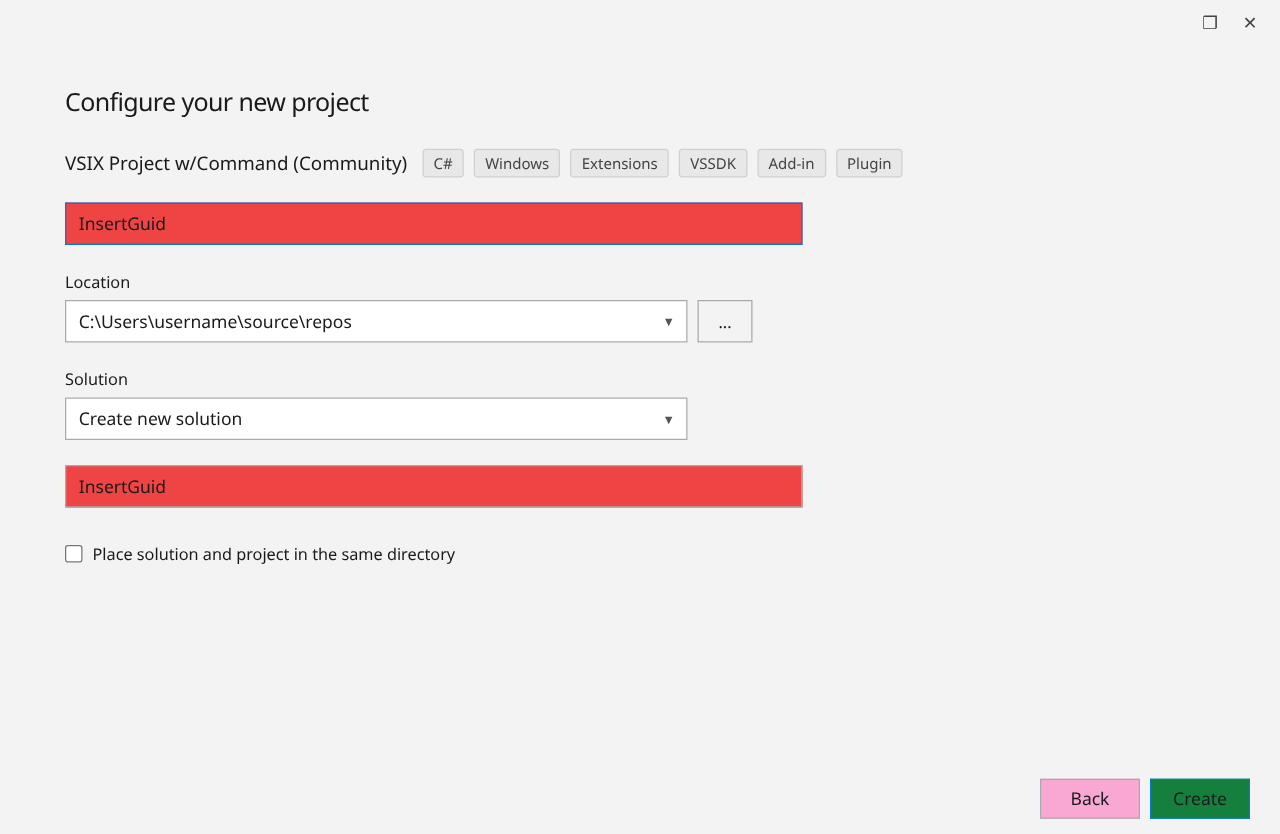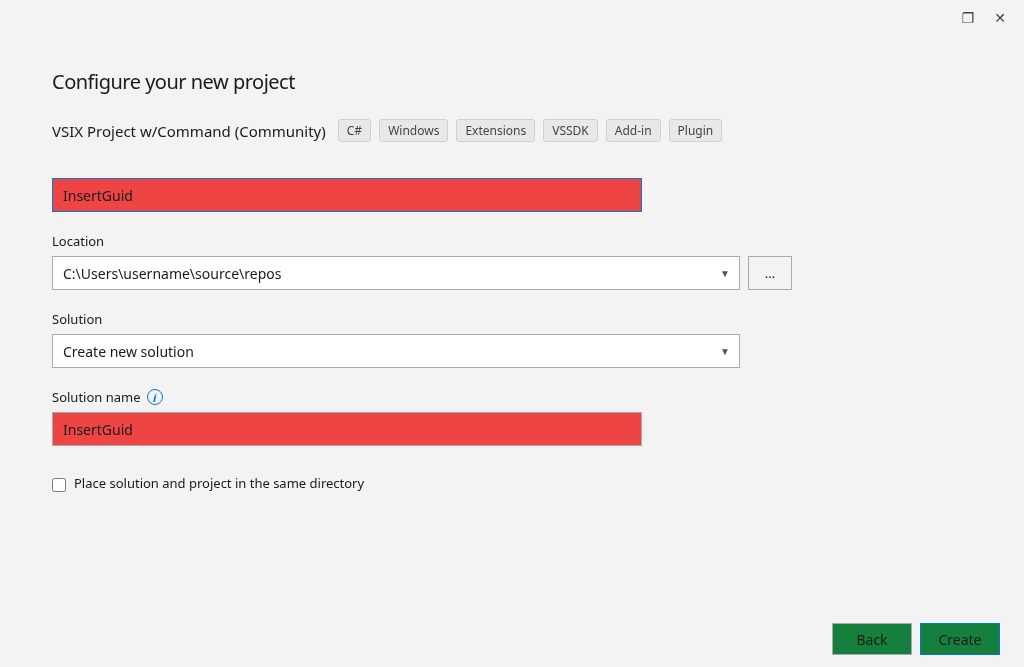--- a/index.html
+++ b/index.html
@@ -60,21 +60,21 @@
       font-weight: 400;
       color: #1a1a1a;
       margin-bottom: 24px;
       letter-spacing: -0.5px;
     }
 
     .project-type-row {
       display: flex;
       align-items: center;
       gap: 8px;
-      margin-bottom: 36px;
+      margin-bottom: 20px;
       flex-wrap: wrap;
     }
 
     .project-type-name {
       font-size: 15px;
       font-weight: 400;
       color: #1a1a1a;
       margin-right: 4px;
     }
 
@@ -132,21 +132,21 @@
     }
 
     .location-row {
       display: flex;
       align-items: center;
       gap: 8px;
     }
 
     .select-wrapper {
       position: relative;
-      width: 688px;
+      width: 498px;
     }
 
     .select-input {
       width: 100%;
       height: 34px;
       border: 1px solid #aaa;
       background: #fff;
       padding: 4px 30px 4px 10px;
       font-size: 14px;
       color: #1a1a1a;
@@ -175,21 +175,21 @@
       font-size: 13px;
       color: #1a1a1a;
       display: flex;
       align-items: center;
       justify-content: center;
       font-family: inherit;
     }
 
     .checkbox-row {
       display: flex;
-      align-items: flex-end;
+      align-items: center;
       gap: 8px;
       margin-top: 8px;
     }
 
     .checkbox-input {
       width: 14px;
       height: 14px;
       cursor: pointer;
       accent-color: #0078d4;
     }
@@ -207,21 +207,21 @@
       padding: 12px 24px;
       gap: 8px;
       margin-top: auto;
     }
 
     .footer-btn {
       height: 32px;
       min-width: 80px;
       padding: 0 16px;
       border: 1px solid #aaa;
-      background: #15803d;
+      background: #f9a8d4;
       font-size: 14px;
       cursor: pointer;
       font-family: inherit;
       color: #1a1a1a;
     }
 
     .footer-btn.primary {
       border: 1px solid #0078d4;
       background: #15803d;
       color: #1a1a1a;
@@ -276,24 +276,20 @@
       </div>
       <div class="select-wrapper">
         <select class="select-input">
           <option>Create new solution</option>
         </select>
         <span class="select-arrow">▼</span>
       </div>
     </div>
 
     <div class="form-section">
-      <div class="field-label">
-        <span>Solution name</span>
-        <span class="info-icon">i</span>
-      </div>
       <input type="text" class="text-input no-focus" value="InsertGuid" style="">
     </div>
 
     <div class="checkbox-row">
       <input type="checkbox" class="checkbox-input" id="same-dir-checkbox" style="">
       <label for="same-dir-checkbox" class="checkbox-label">Place solution and project in the same directory</label>
     </div>
 
   </div>
 

